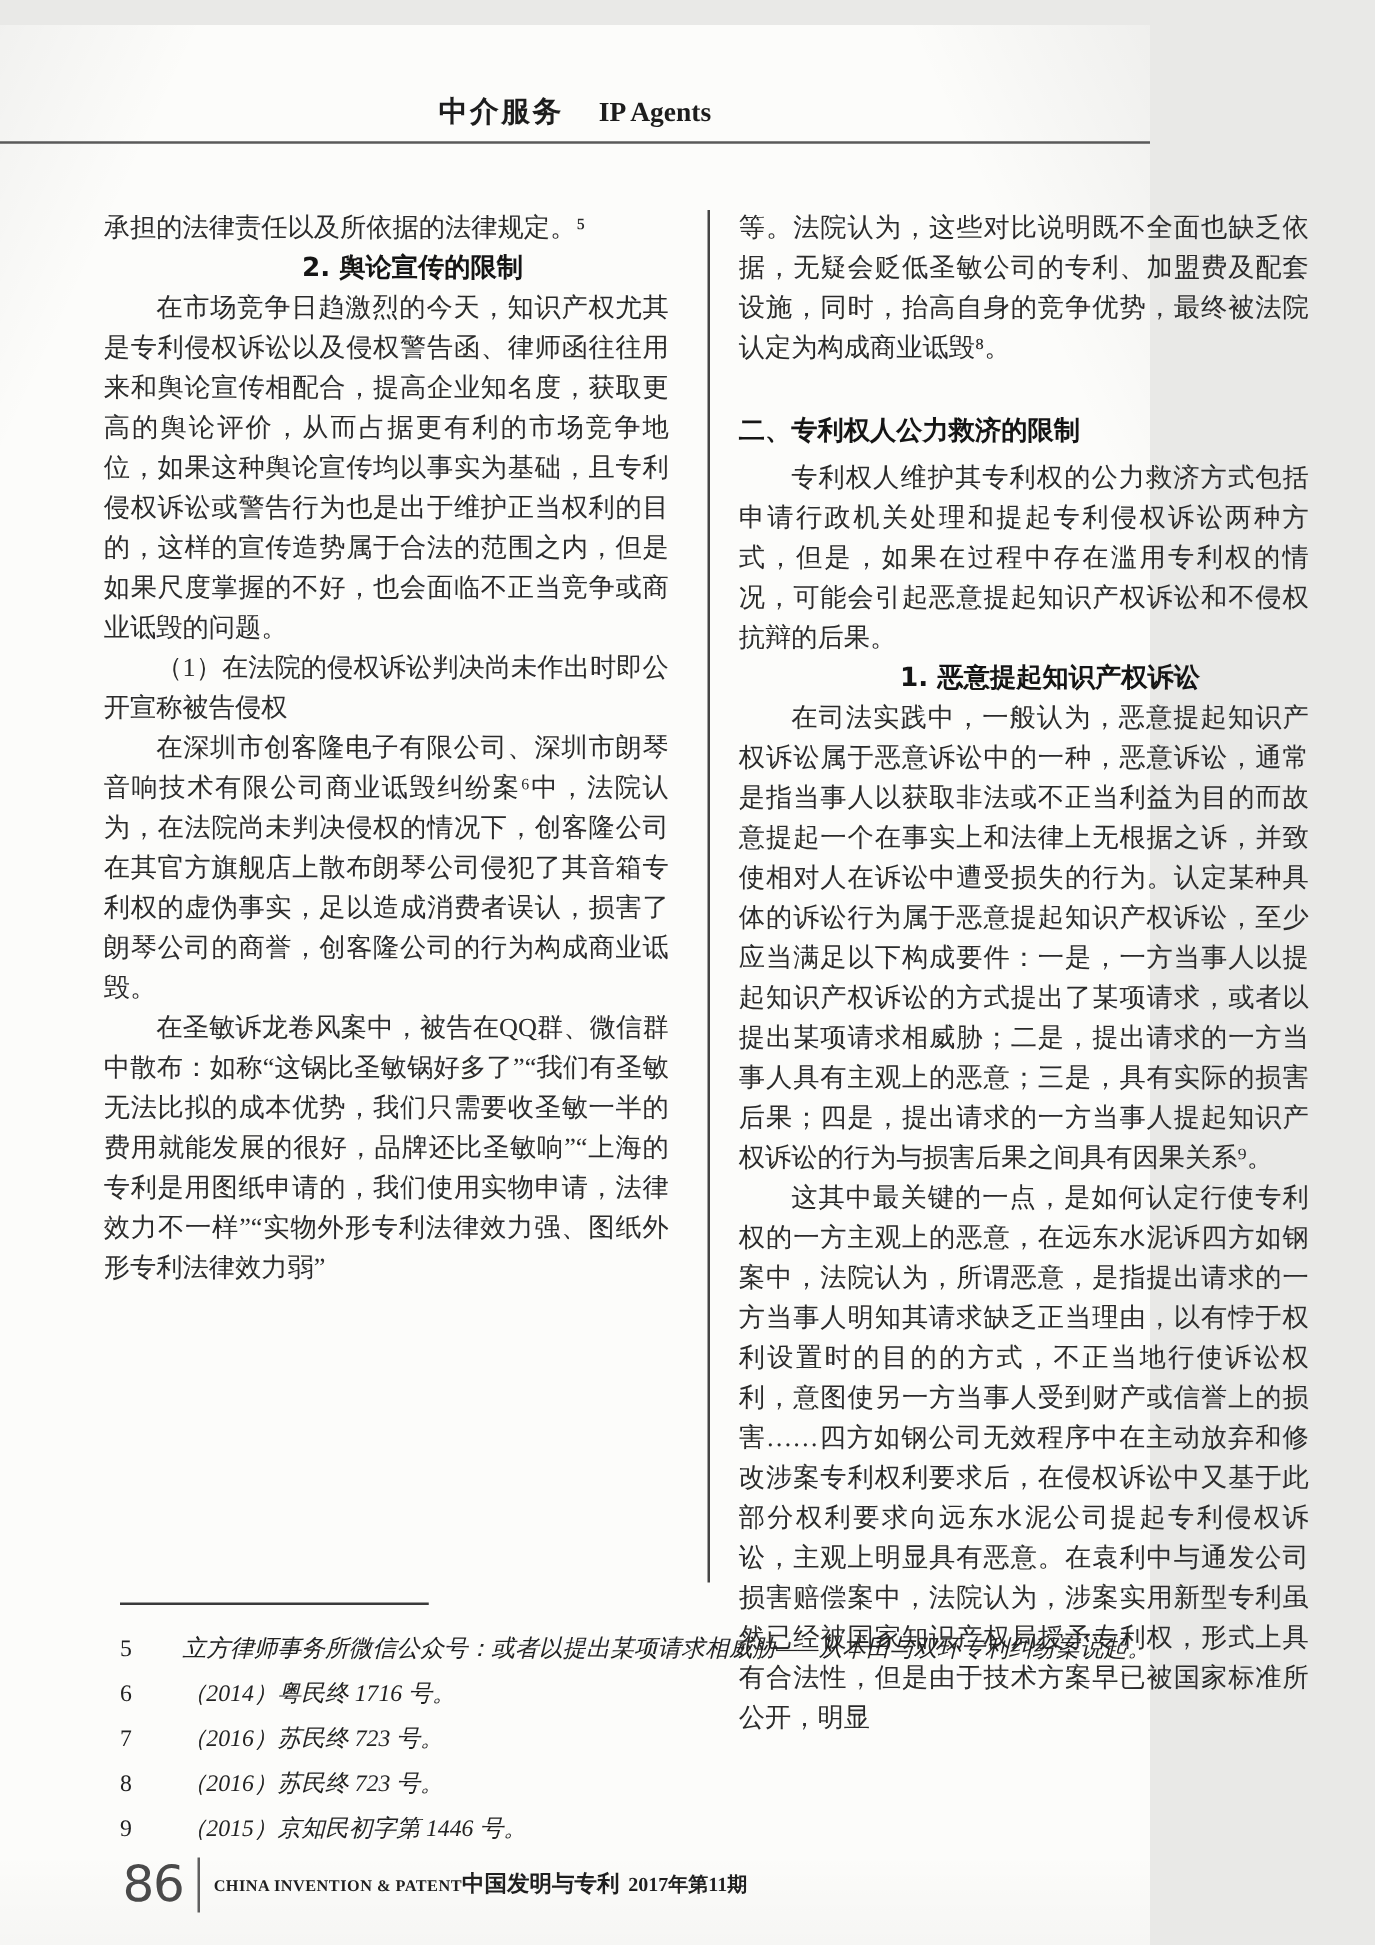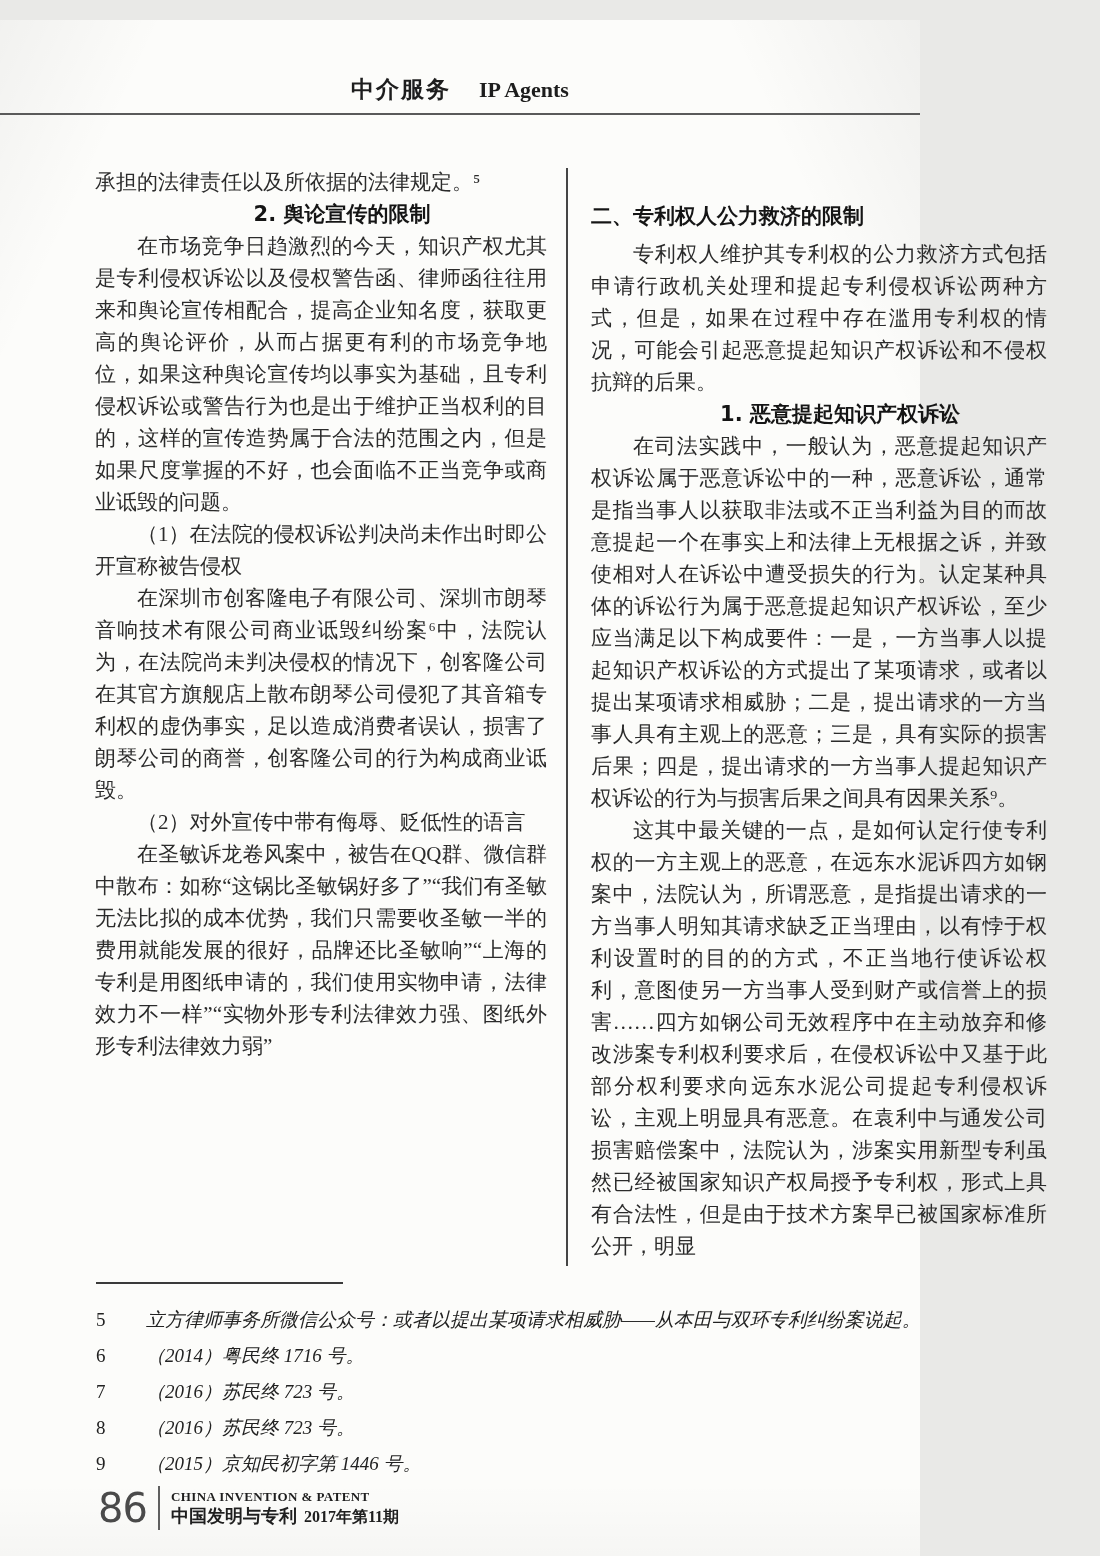--- a/index.html
+++ b/index.html
@@ -30,21 +30,21 @@
     font-family:"Liberation Serif","DejaVu Serif",serif; font-weight:700;
     font-size:22px; color:#1d1d1d; margin-left:28px;
   }
   .header-rule {
     position:absolute; top:93px; left:0; width:100%; height:2px;
     background:#5a5a5a;
   }
   .col {
     position:absolute; top:146px;
   }
-  .col-left  { left:95px;  width:452px; }
+  .col-left  { left:83px;  width:452px; }
   .col-right { left:591px; width:456px; }
   .col-divider {
     position:absolute; left:566px; top:148px; width:2px; height:1098px;
     background:#454545;
   }
   .para {
     margin:0; font-size:21px; line-height:32px;
     text-align:justify; text-justify:inter-ideograph;
     color:#2b2b2b; word-break:break-all;
   }
@@ -67,21 +67,21 @@
   .fn-text { flex:1; }
   .page-footer {
     position:absolute; left:98px; top:1466px;
     display:flex; align-items:center; gap:11px; color:#3a3a3a;
   }
   .page-num {
     font-family:"DejaVu Sans",sans-serif; font-size:40px; line-height:1;
     letter-spacing:-1px; color:#4a4a4a;
   }
   .footer-bar { width:2px; height:44px; background:#5f5f5f; }
-  .journal { display:flex; flex-direction:column; justify-content:center; }
+  .journal { display:flex; flex-direction:row; justify-content:center;align-items:center; }
   .journal-en {
     font-family:"Liberation Serif","DejaVu Serif",serif; font-weight:700;
     font-size:13px; letter-spacing:0.4px; color:#1f1f1f; line-height:17px;
   }
   .journal-zh-line { display:flex; align-items:baseline; line-height:22px; }
   .journal-zh {
     font-family:"DejaVu Sans",sans-serif; font-weight:700; font-size:18px; color:#1f1f1f;
   }
   .journal-issue {
     font-family:Liberation Serif, serif; font-weight:700; font-size:16px;
@@ -97,27 +97,27 @@
     <span class="header-title-zh">中介服务</span><span class="header-title-en">IP Agents</span>
   </div>
   <div class="header-rule"></div>
 
   <div class="col col-left">
       <p class="para body">承担的法律责任以及所依据的法律规定。⁵</p>
       <p class="para heading-sub indent">2. 舆论宣传的限制</p>
       <p class="para body indent">在市场竞争日趋激烈的今天，知识产权尤其是专利侵权诉讼以及侵权警告函、律师函往往用来和舆论宣传相配合，提高企业知名度，获取更高的舆论评价，从而占据更有利的市场竞争地位，如果这种舆论宣传均以事实为基础，且专利侵权诉讼或警告行为也是出于维护正当权利的目的，这样的宣传造势属于合法的范围之内，但是如果尺度掌握的不好，也会面临不正当竞争或商业诋毁的问题。</p>
       <p class="para body indent">（1）在法院的侵权诉讼判决尚未作出时即公开宣称被告侵权</p>
       <p class="para body indent">在深圳市创客隆电子有限公司、深圳市朗琴音响技术有限公司商业诋毁纠纷案⁶中，法院认为，在法院尚未判决侵权的情况下，创客隆公司在其官方旗舰店上散布朗琴公司侵犯了其音箱专利权的虚伪事实，足以造成消费者误认，损害了朗琴公司的商誉，创客隆公司的行为构成商业诋毁。</p>
-      <p class="para body indent">（2）对外宣传中带有侮辱、贬低性的语言</p>
       <p class="para body indent">在圣敏诉龙卷风案中，被告在QQ群、微信群中散布：如称“这锅比圣敏锅好多了”“我们有圣敏无法比拟的成本优势，我们只需要收圣敏一半的费用就能发展的很好，品牌还比圣敏响”“上海的专利是用图纸申请的，我们使用实物申请，法律效力不一样”“实物外形专利法律效力强、图纸外形专利法律效力弱”</p>
     </div>
 
   <div class="col-divider"></div>
 
   <div class="col col-right">
+      <p class="para body">等。法院认为，这些对比说明既不全面也缺乏依据，无疑会贬低圣敏公司的专利、加盟费及配套设施，同时，抬高自身的竞争优势，最终被法院认定为构成商业诋毁⁸。</p>
       <p class="para heading-section">二、专利权人公力救济的限制</p>
       <p class="para body indent">专利权人维护其专利权的公力救济方式包括申请行政机关处理和提起专利侵权诉讼两种方式，但是，如果在过程中存在滥用专利权的情况，可能会引起恶意提起知识产权诉讼和不侵权抗辩的后果。</p>
       <p class="para heading-sub indent">1. 恶意提起知识产权诉讼</p>
       <p class="para body indent">在司法实践中，一般认为，恶意提起知识产权诉讼属于恶意诉讼中的一种，恶意诉讼，通常是指当事人以获取非法或不正当利益为目的而故意提起一个在事实上和法律上无根据之诉，并致使相对人在诉讼中遭受损失的行为。认定某种具体的诉讼行为属于恶意提起知识产权诉讼，至少应当满足以下构成要件：一是，一方当事人以提起知识产权诉讼的方式提出了某项请求，或者以提出某项请求相威胁；二是，提出请求的一方当事人具有主观上的恶意；三是，具有实际的损害后果；四是，提出请求的一方当事人提起知识产权诉讼的行为与损害后果之间具有因果关系⁹。</p>
       <p class="para body indent">这其中最关键的一点，是如何认定行使专利权的一方主观上的恶意，在远东水泥诉四方如钢案中，法院认为，所谓恶意，是指提出请求的一方当事人明知其请求缺乏正当理由，以有悖于权利设置时的目的的方式，不正当地行使诉讼权利，意图使另一方当事人受到财产或信誉上的损害……四方如钢公司无效程序中在主动放弃和修改涉案专利权利要求后，在侵权诉讼中又基于此部分权利要求向远东水泥公司提起专利侵权诉讼，主观上明显具有恶意。在袁利中与通发公司损害赔偿案中，法院认为，涉案实用新型专利虽然已经被国家知识产权局授予专利权，形式上具有合法性，但是由于技术方案早已被国家标准所公开，明显</p>
     </div>
 
   <div class="footnotes">
     <div class="fn-rule"></div>
     <div>

